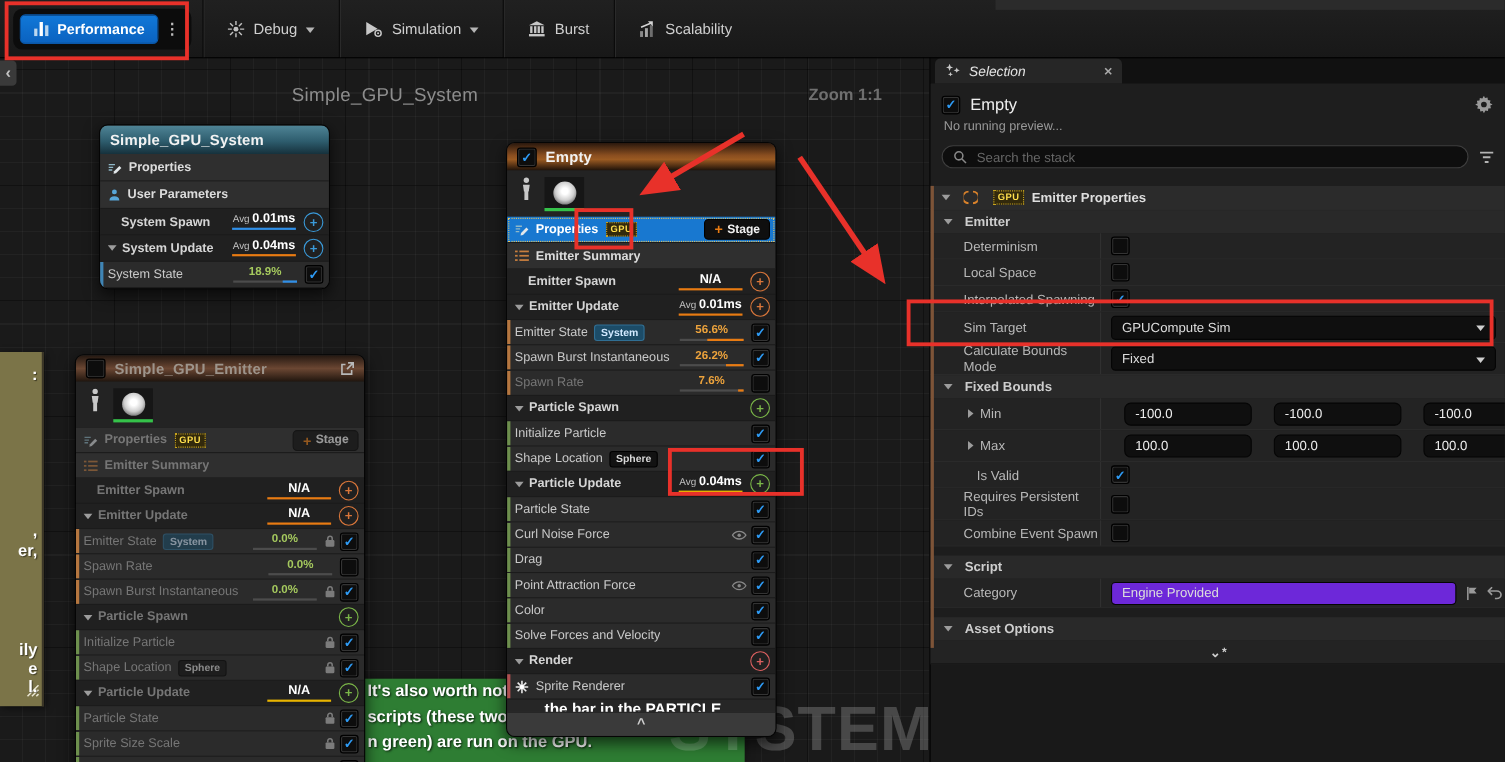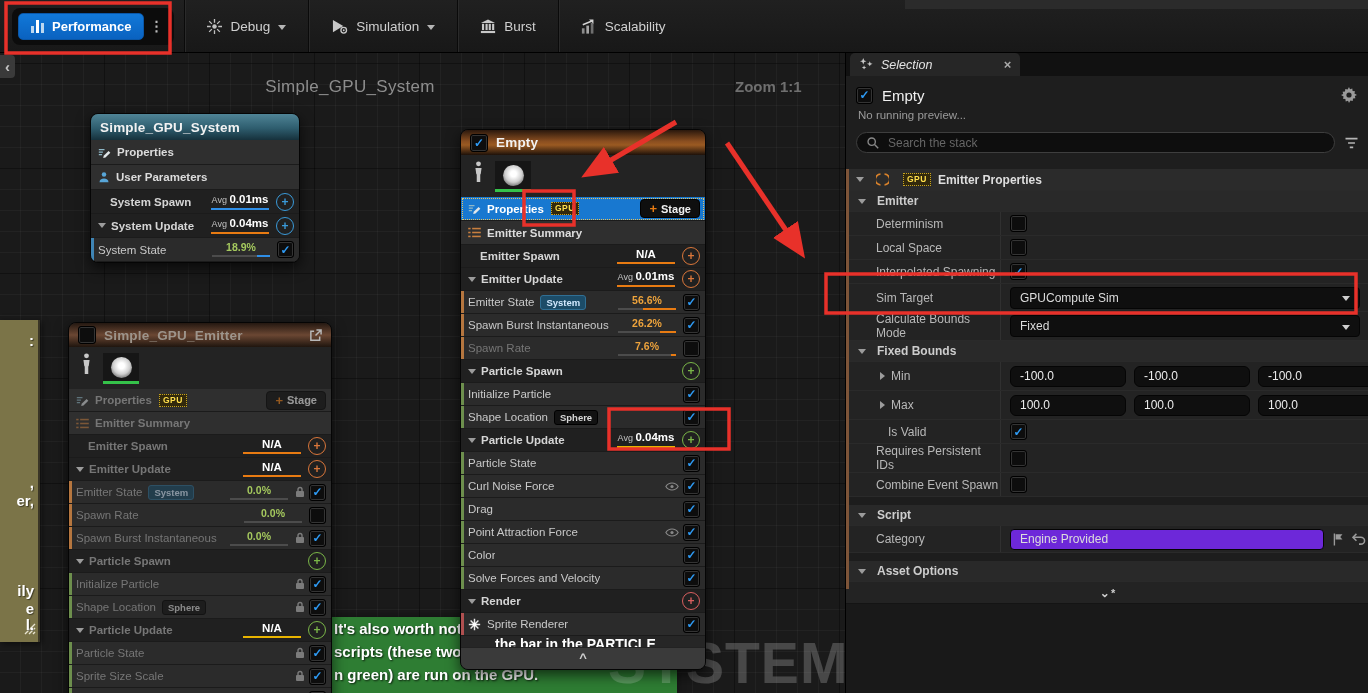--- a/index.html
+++ b/index.html
@@ -114,21 +114,21 @@
   .prow .lbl{width:155px;flex:0 0 155px;display:flex;align-items:center;padding-left:30px;color:#b8b8b8;font-size:12px;border-right:1px solid #303030;box-sizing:border-box;}
   .prow .lbl.ind2{padding-left:42px;}
   .prow .val{flex:1;display:flex;align-items:center;gap:8px;padding:2px 9px;}
   .prow.h1{min-height:21px;background:#2b2b2b;align-items:center;padding-left:10px;gap:7px;color:#dedede;font-weight:bold;font-size:12px;}
   .prow.h2{min-height:20px;background:#292929;align-items:center;padding-left:12px;gap:6px;color:#cdcdcd;font-weight:bold;font-size:12px;}
   .prow.r-dd{min-height:27px;}
   .prow.r-v3{min-height:28px;}
   .prow.r-tf{min-height:26px;}
   .dd{flex:1;height:20px;background:#0f0f0f;border:1px solid #050505;border-radius:4px;display:flex;align-items:center;padding:0 9px;color:#dcdcdc;font-size:12px;}
   .dd .chev-d{margin-left:auto;border-top-color:#cfcfcf;}
-  .num{width:96px;height:19px;background:#0f0f0f;border:1px solid #050505;border-radius:6px;display:flex;align-items:center;padding:0 9px;color:#ececec;font-size:12px;}
+  .num{width:96px;height:19px;background:#0f0f0f;border:1px solid #050505;border-radius:6px;display:flex;align-items:center;padding:0 9px;color:#ececec;font-size:12px;margin-left:12px;}
   .tf{width:294px;height:19px;background:#6d28d9;border:1px solid #050505;border-radius:4px;display:flex;align-items:center;padding:0 9px;color:#dcdcdc;font-size:12px;}
   .pgap{height:8px;background:#1d1d1d;}
   .sel-footer{height:21px;background:#232323;border-bottom:1px solid #141414;display:flex;align-items:center;justify-content:center;color:#cfcfcf;font-size:12px;font-weight:bold;gap:1px;}
   .sel-footer sup{font-size:11px;}
   .brown{position:absolute;left:0;top:117px;width:3px;height:420px;background:#7d5438;}
   
   #ann{position:absolute;left:0;top:0;z-index:50;pointer-events:none;}
 </style>
 </head>
 <body>

